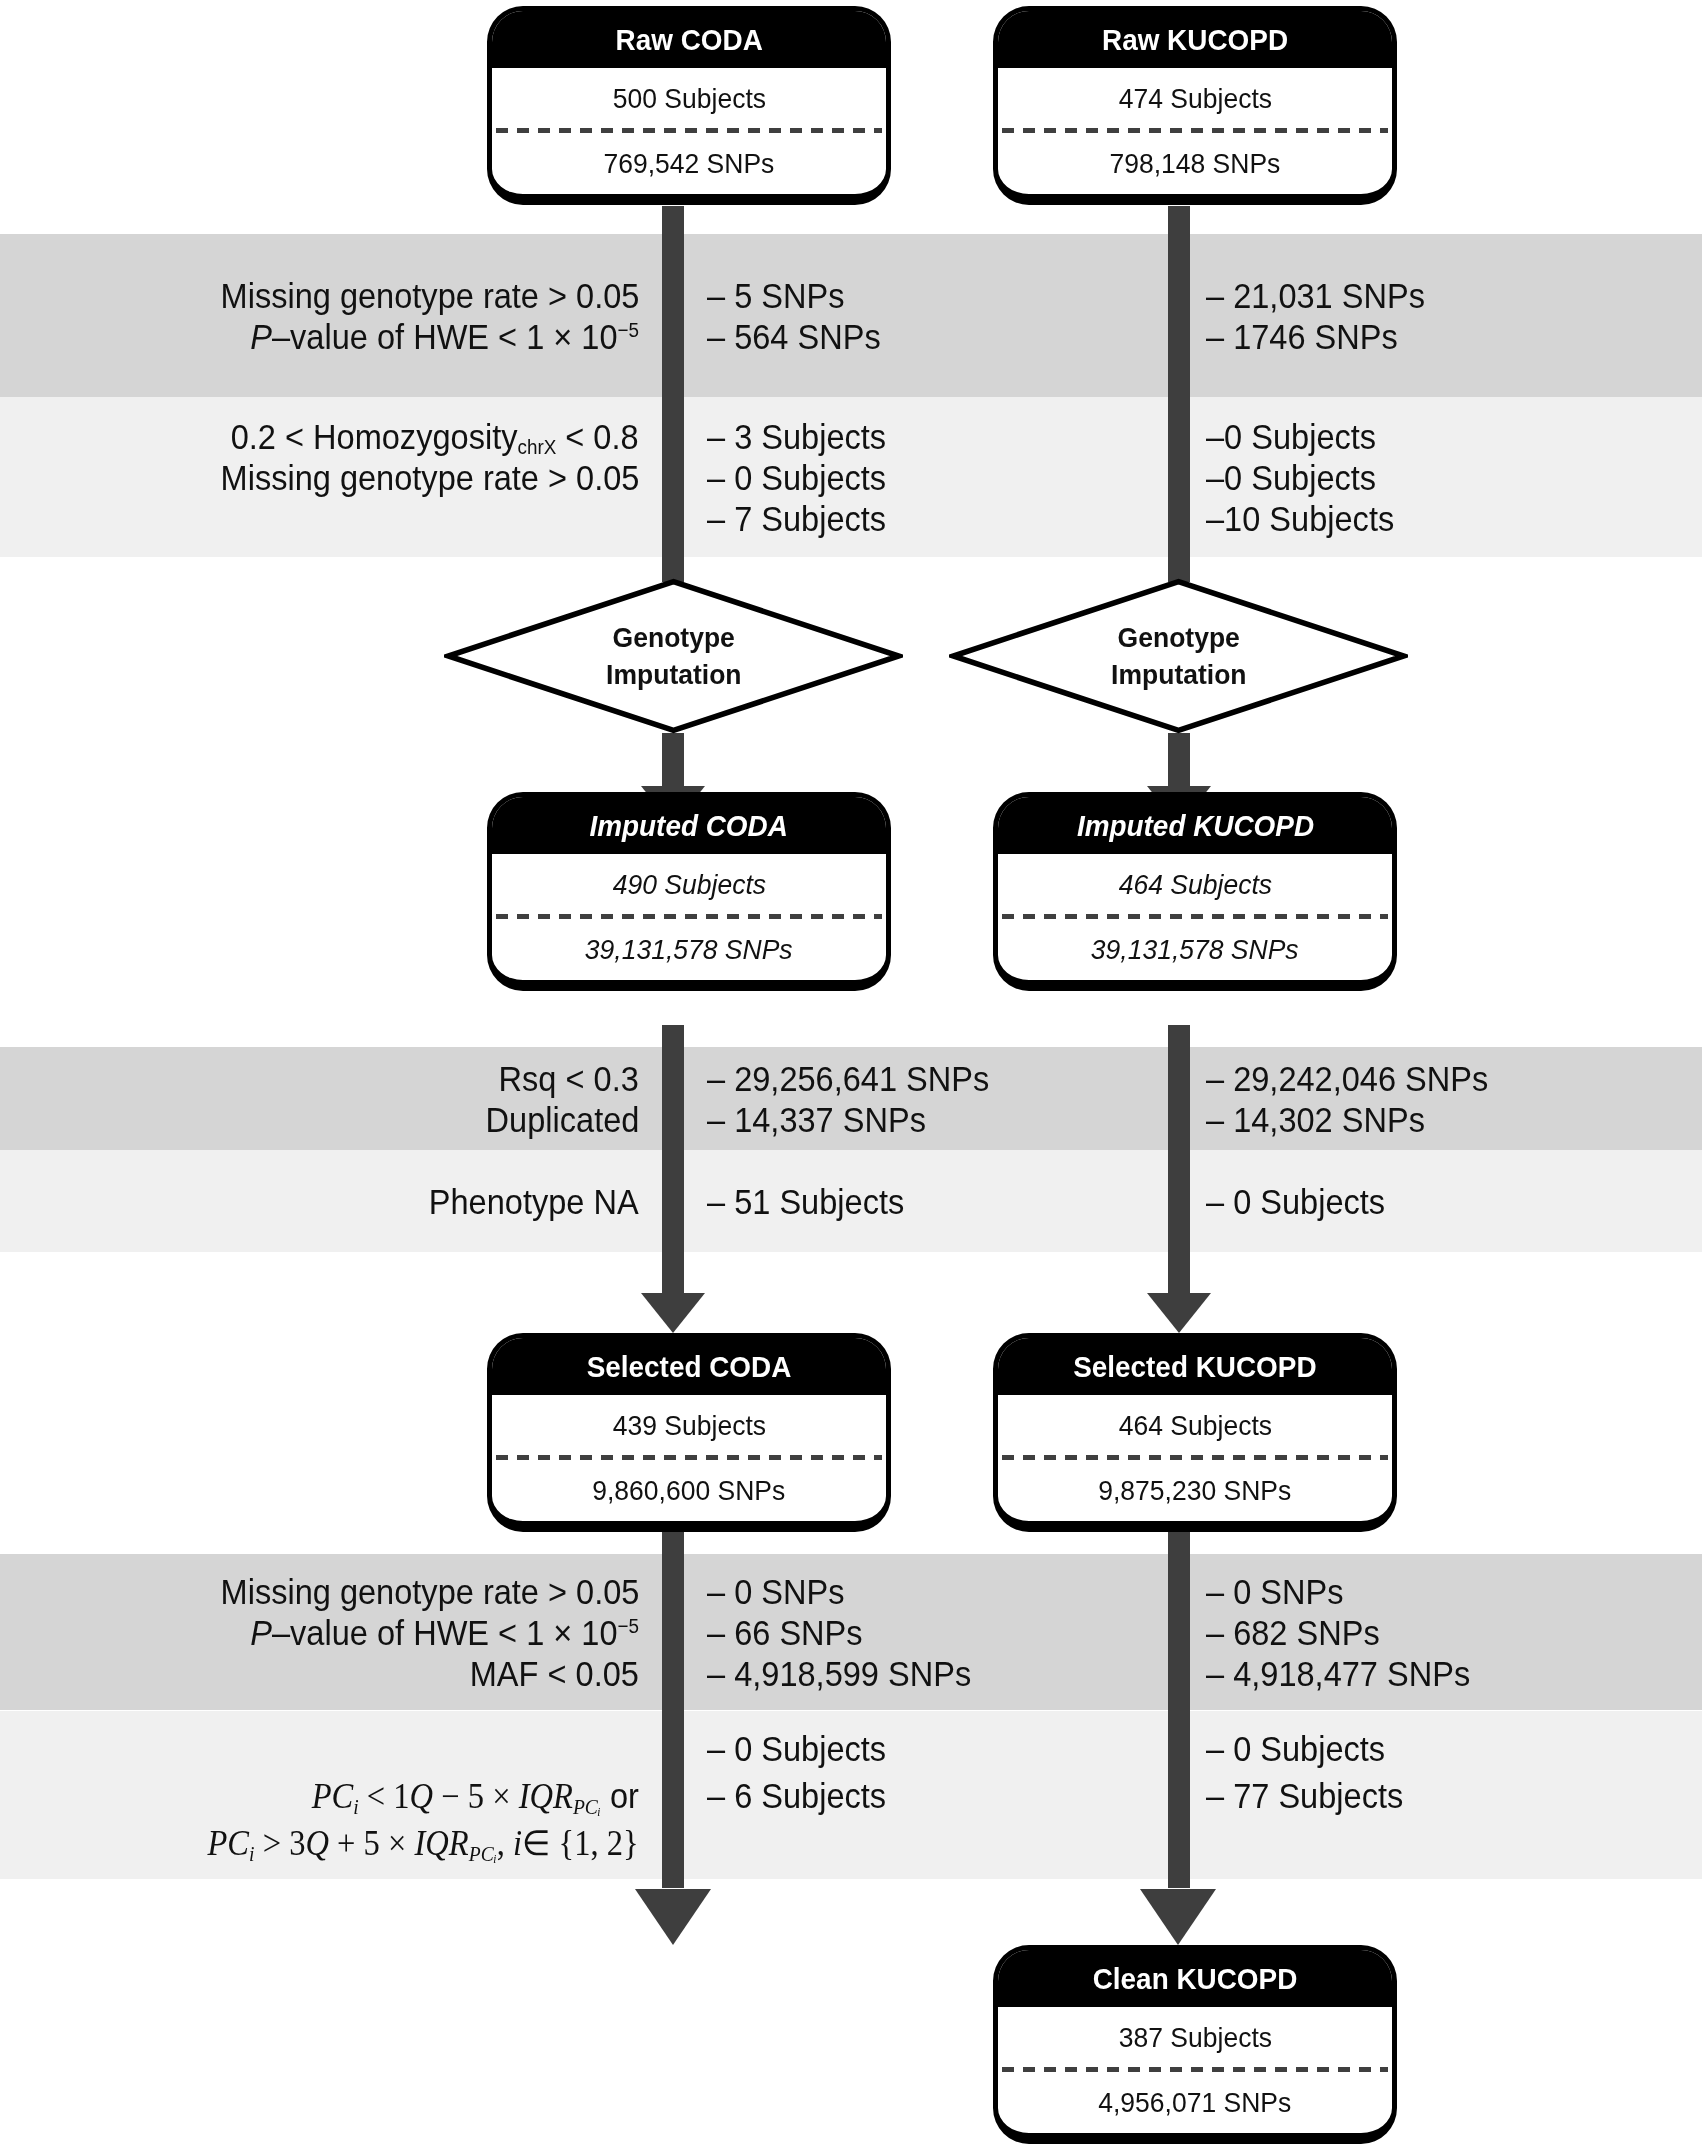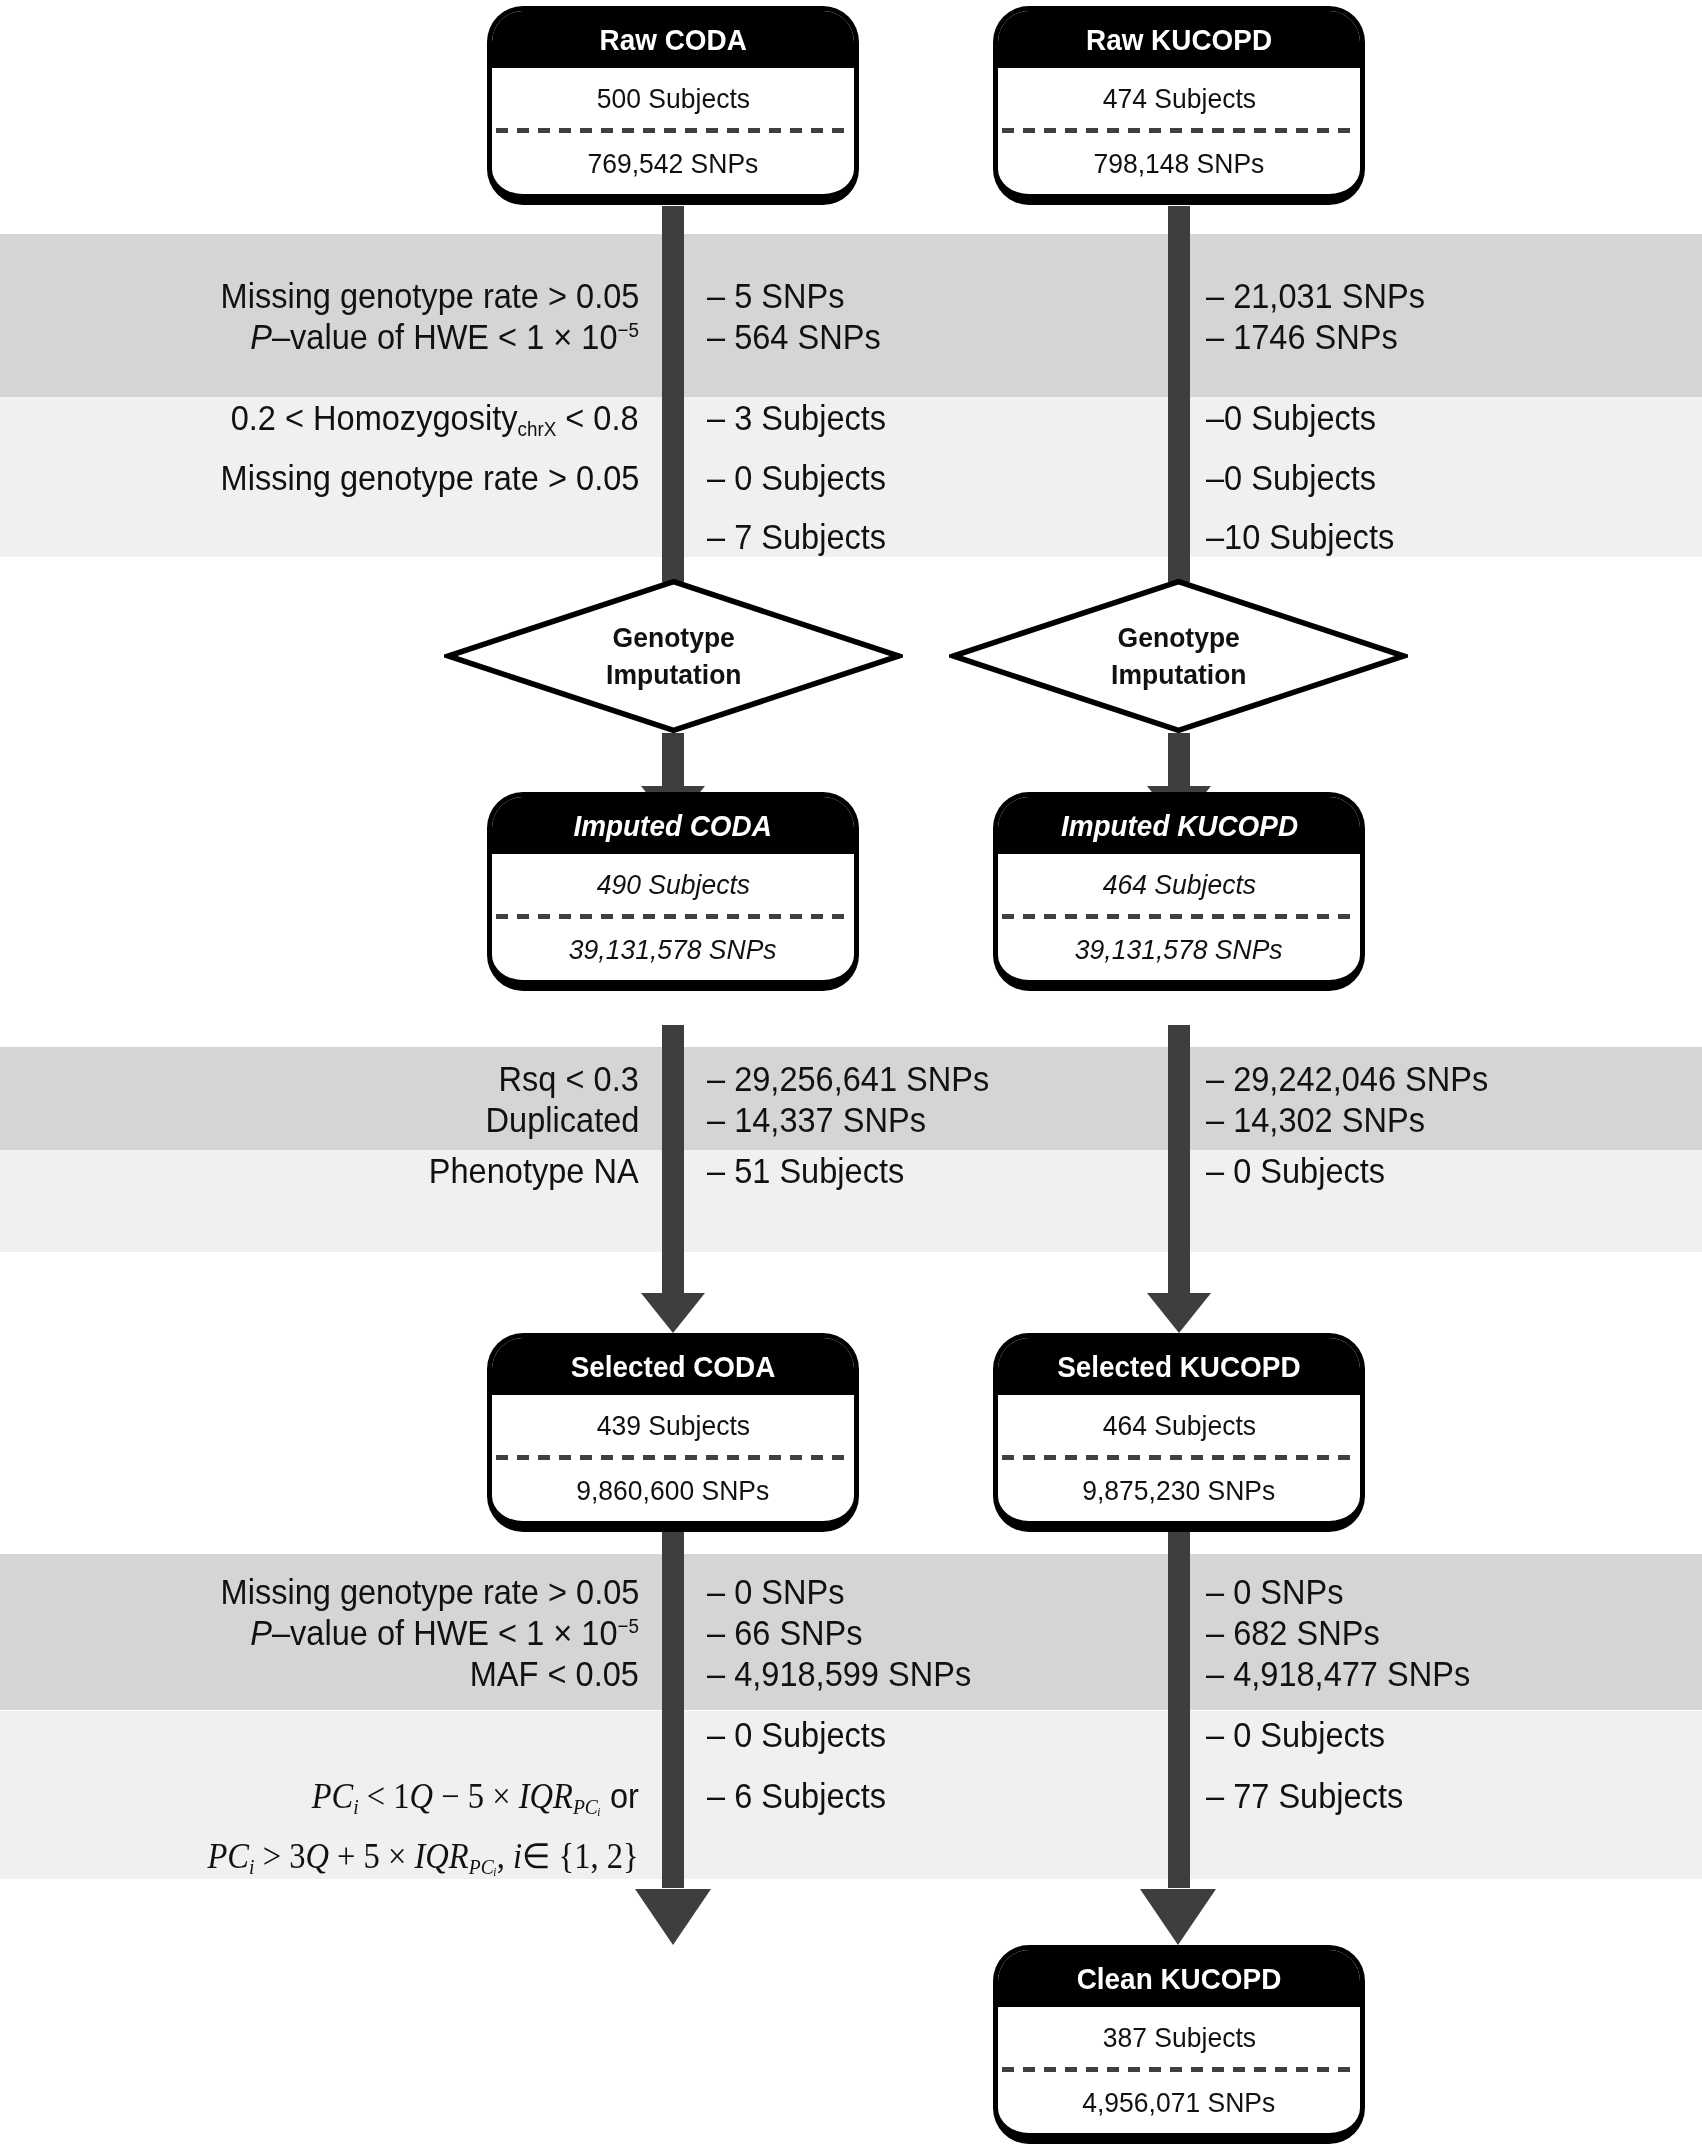--- a/index.html
+++ b/index.html
@@ -13,21 +13,21 @@
   html,body{margin:0;padding:0;background:#ffffff;}
   #canvas{
     position:relative;width:1703px;height:2151px;overflow:hidden;
     font-family:"Liberation Sans",sans-serif;color:var(--ink);background:#ffffff;
   }
   .layer{position:absolute;left:0;top:0;width:100%;height:100%;}
 
   
   .band{position:absolute;left:0;width:1703px;display:flex;flex-direction:column;justify-content:center;}
   .tone-dark{background:var(--band-dark);}
-  .tone-light{background:var(--band-light);justify-content:space-between;}
+  .tone-light{background:var(--band-light);}
   .b1{top:234px;height:163px;}
   .b2{top:397px;height:160px;}
   .b3{top:1047px;height:103px;}
   .b4{top:1150px;height:102px;}
   .b5{top:1554px;height:156px;}
   .b6{top:1711px;height:168px;}
   .frow{position:relative;height:41px;line-height:41px;font-size:35px;}
   .b6 .frow{height:47px;line-height:47px;}
   .fl{position:absolute;left:0;right:1064px;text-align:right;white-space:nowrap;}
   .fc{position:absolute;left:707px;white-space:nowrap;}
@@ -55,21 +55,21 @@
   .hx-coda{left:641px;}
   .hx-kucopd{left:1147px;}
   .h2{top:786px;}
   .h3{top:1293px;}
   .h4{top:1889px;border-left-width:38px;border-right-width:38px;border-top-width:56px;}
   .h4.hx-coda{left:635px;}
   .h4.hx-kucopd{left:1140px;}
 
   
   .node{
-    position:absolute;width:372px;height:199px;box-sizing:border-box;
+    position:absolute;width:404px;height:199px;box-sizing:border-box;
     border:5.6px solid #000;border-bottom-width:11.2px;border-radius:36px;
     background:#fff;overflow:hidden;
   }
   .col-coda{left:487px;}
   .col-kucopd{left:993px;}
   .row-raw{top:6.2px;}
   .row-imputed{top:792px;font-style:italic;}
   .row-selected{top:1333px;}
   .row-clean{top:1945px;}
   .nh{height:57px;background:var(--node-bg);color:var(--node-text);display:flex;align-items:center;justify-content:center;font-weight:bold;font-size:30px;}

